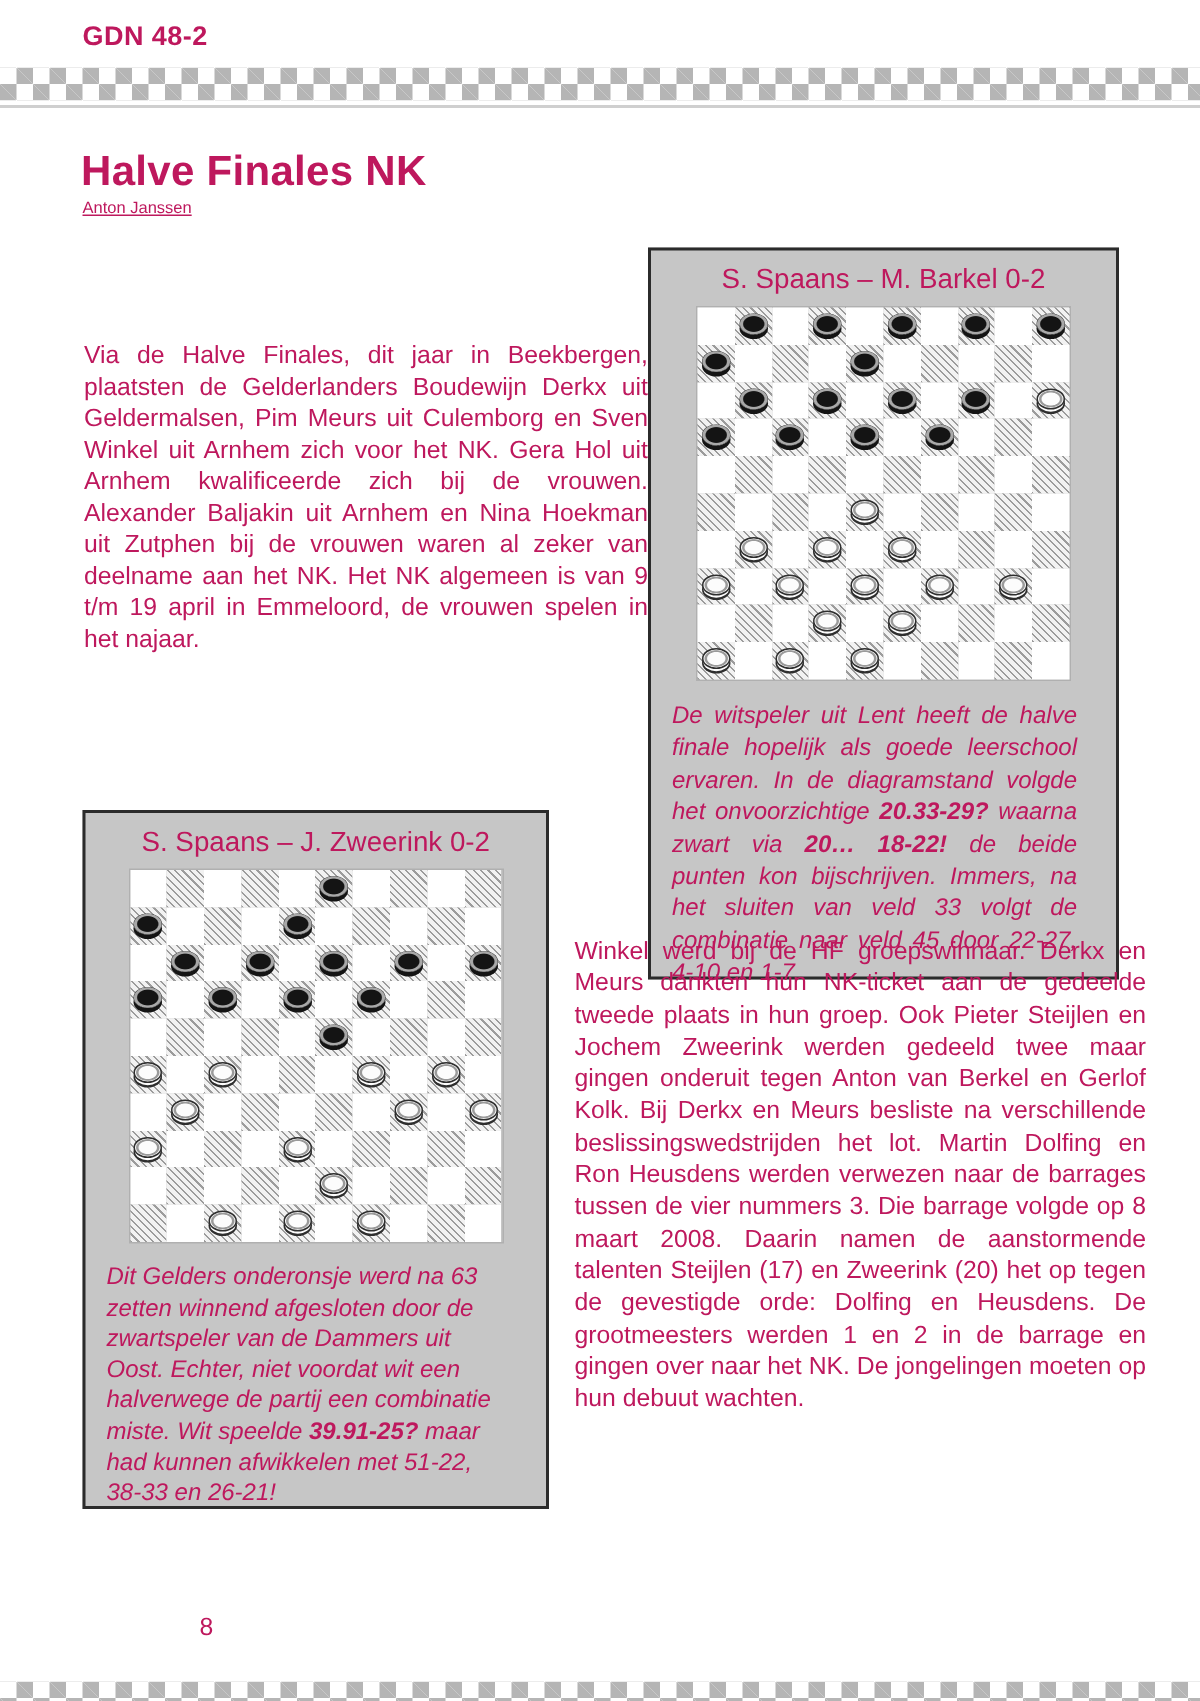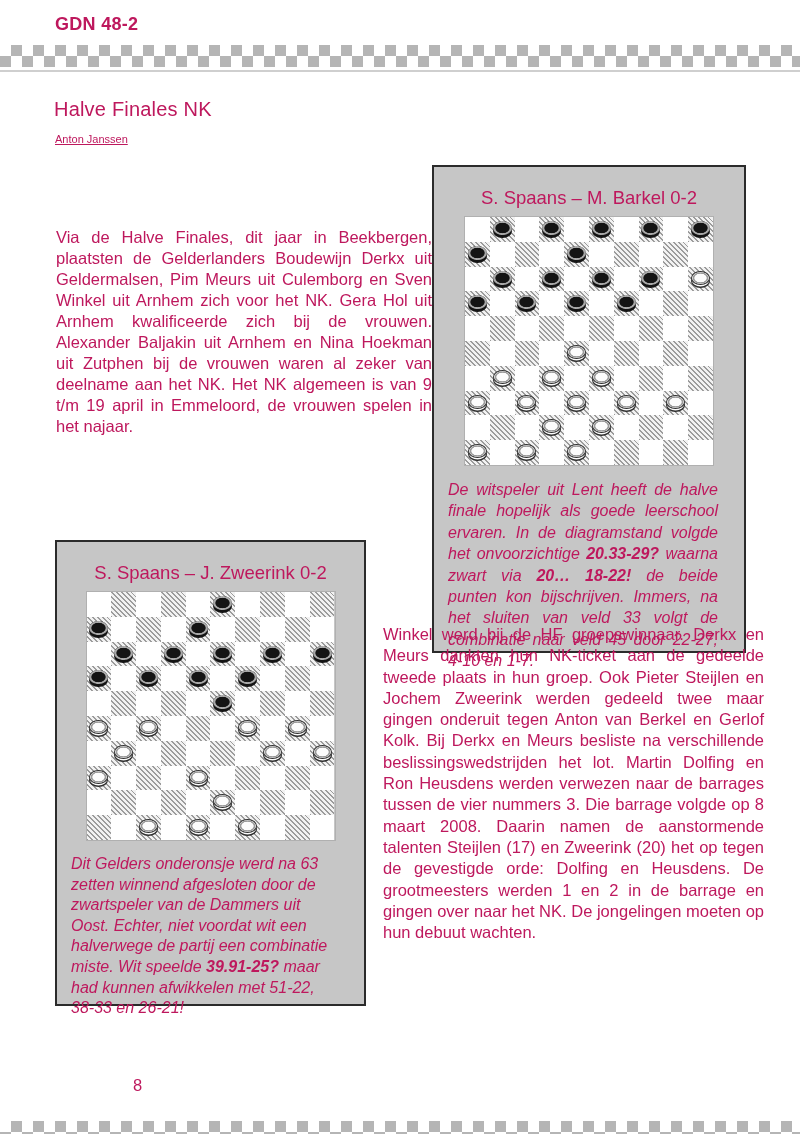--- a/index.html
+++ b/index.html
@@ -13,31 +13,31 @@
   .checker-band{
     position:absolute;left:0;width:800px;background-color:#fff;
     background-image:
       linear-gradient(45deg,#b5b5b5 25%,transparent 25%,transparent 75%,#b5b5b5 75%),
       linear-gradient(45deg,#b5b5b5 25%,transparent 25%,transparent 75%,#b5b5b5 75%);
     background-size:22px 22px;background-position:0 0,11px 11px;
   }
   .band-top{top:45px;height:22px;}
   .band-bottom{top:1121px;height:13px;}
   .header-rule{position:absolute;left:0;top:70px;width:800px;height:2px;background:#cfcfcf;}
-  .article-title{position:absolute;left:54px;top:98px;font-size:20px;font-weight:normal;letter-spacing:.2px;}
+  .article-title{position:absolute;left:54px;top:98px;font-size:28px;font-weight:bold;letter-spacing:.2px;}
   .article-author{position:absolute;left:55px;top:133px;font-size:11px;text-decoration:underline;}
   .para{font-size:16.5px;line-height:21px;text-align:justify;}
   .intro-para{position:absolute;left:56px;top:227px;width:376px;}
   .right-para{position:absolute;left:383px;top:624px;width:381px;line-height:21.3px;}
   .diagram-box{
     position:absolute;background:#c6c6c6;border:2px solid #2b2b2b;box-sizing:border-box;
   }
   .diagram-box.barkel{left:432px;top:165px;width:314px;height:488px;}
   .diagram-box.zweerink{left:55px;top:540px;width:311px;height:466px;}
-  .diagram-title{margin-top:20px;text-align:center;font-size:18.5px;}
+  .diagram-title{margin-top:8px;text-align:center;font-size:18.5px;}
   .board{
     display:grid;grid-template-columns:repeat(10,1fr);grid-template-rows:repeat(10,1fr);
     width:248px;height:248px;margin:7px auto 0 auto;border:1px solid #b0b0b0;box-sizing:content-box;
   }
   .sq{position:relative;}
   .sq.light{background:#ffffff;}
   .sq.dark{
     background:repeating-linear-gradient(45deg,#9c9c9c 0,#9c9c9c 1px,#f2f2f2 1px,#f2f2f2 3.5px);
   }
   .pc{

